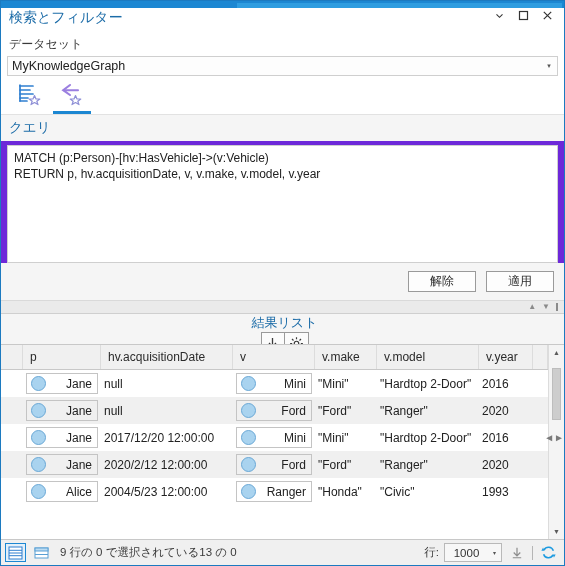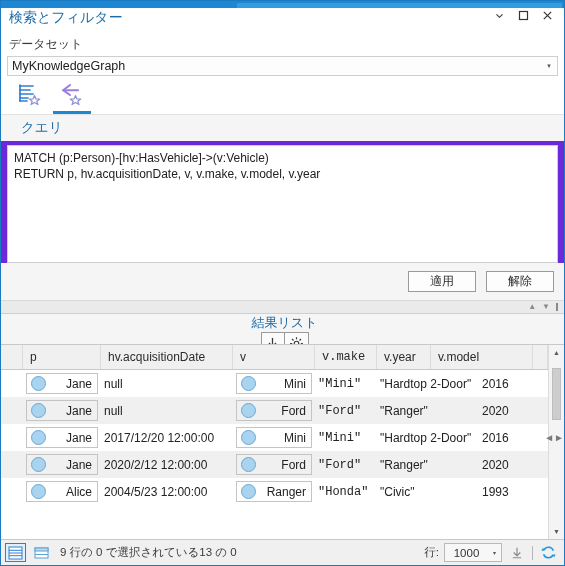--- a/index.html
+++ b/index.html
@@ -128,21 +128,21 @@
     bottom: 0;
     height: 3px;
     background: transparent;
   }
   .tab.selected .underline { background: #1c87d2; }
   .tab svg { display:block; }
   
   .query-header {
     background: #f5f5f5;
     border-top: 1px solid #e2e2e2;
-    padding: 4px 0 4px 20px;
+    padding: 4px 0 4px 8px;
     font-size: 13.5px;
     color: #1c6ca8;
   }
   .query-wrap {
     background: #6d28d9;
     padding: 4px 6px 0 6px;
   }
   .query-box {
     height: 118px;
     background: #ffffff;
@@ -263,21 +263,21 @@
     color: #222;
     white-space: nowrap;
     overflow: hidden;
   }
   .row-alt { background: #f0f0f0; }
   .row-norm { background: #ffffff; }
   .col-sel { width: 22px; flex: 0 0 22px; }
   .col-p   { width: 78px; flex: 0 0 78px; }
   .col-date{ width: 132px; flex: 0 0 132px; }
   .col-v   { width: 82px; flex: 0 0 82px; }
-  .col-make{ width: 62px; flex: 0 0 62px; font-family: Liberation Mono, monospace; }
+  .col-make{ width: 62px; flex: 0 0 62px; }
   .col-model{ width: 102px; flex: 0 0 102px; }
   .col-year{ width: 54px; flex: 0 0 54px; }
   .col-tail{ flex: 1 1 auto; min-width: 8px; }
   .chip {
     display: flex;
     align-items: center;
     gap: 5px;
     border: 1px solid #c4c4c4;
     background: inherit;
     height: 21px;
@@ -445,22 +445,22 @@
       <div class="underline"></div>
     </div>
   </div>
 
   <div class="query-header">クエリ</div>
   <div class="query-wrap">
     <div class="query-box">MATCH (p:Person)-[hv:HasVehicle]-&gt;(v:Vehicle)
 RETURN p, hv.acquisitionDate, v, v.make, v.model, v.year</div>
   </div>
   <div class="btn-row">
+    <div class="btn">解除</div>
     <div class="btn">適用</div>
-    <div class="btn">解除</div>
   </div>
 
   <div class="splitter">
     <span class="split-gl">▲</span>
     <span class="split-gl">▼</span>
     <span class="split-bar"></span>
   </div>
 
   <div class="results-header">
     <div class="results-title">結果リスト</div>
@@ -483,22 +483,22 @@
   </div>
 
   <div class="table-area">
     <div class="grid">
       <div class="grid-row grid-head">
         <div class="hcell col-sel"></div>
         <div class="hcell col-p">p</div>
         <div class="hcell col-date">hv.acquisitionDate</div>
         <div class="hcell col-v">v</div>
         <div class="hcell col-make">v.make</div>
+        <div class="hcell col-model">v.model</div>
         <div class="hcell col-year">v.year</div>
-        <div class="hcell col-model">v.model</div>
         <div class="hcell col-tail"></div>
       </div>
 
       <div class="grid-row row-norm">
         <div class="cell col-sel"></div>
         <div class="cell col-p">
           <div class="chip">
               <span class="dot"></span>
               <span class="chip-label">Jane</span>
             </div>

